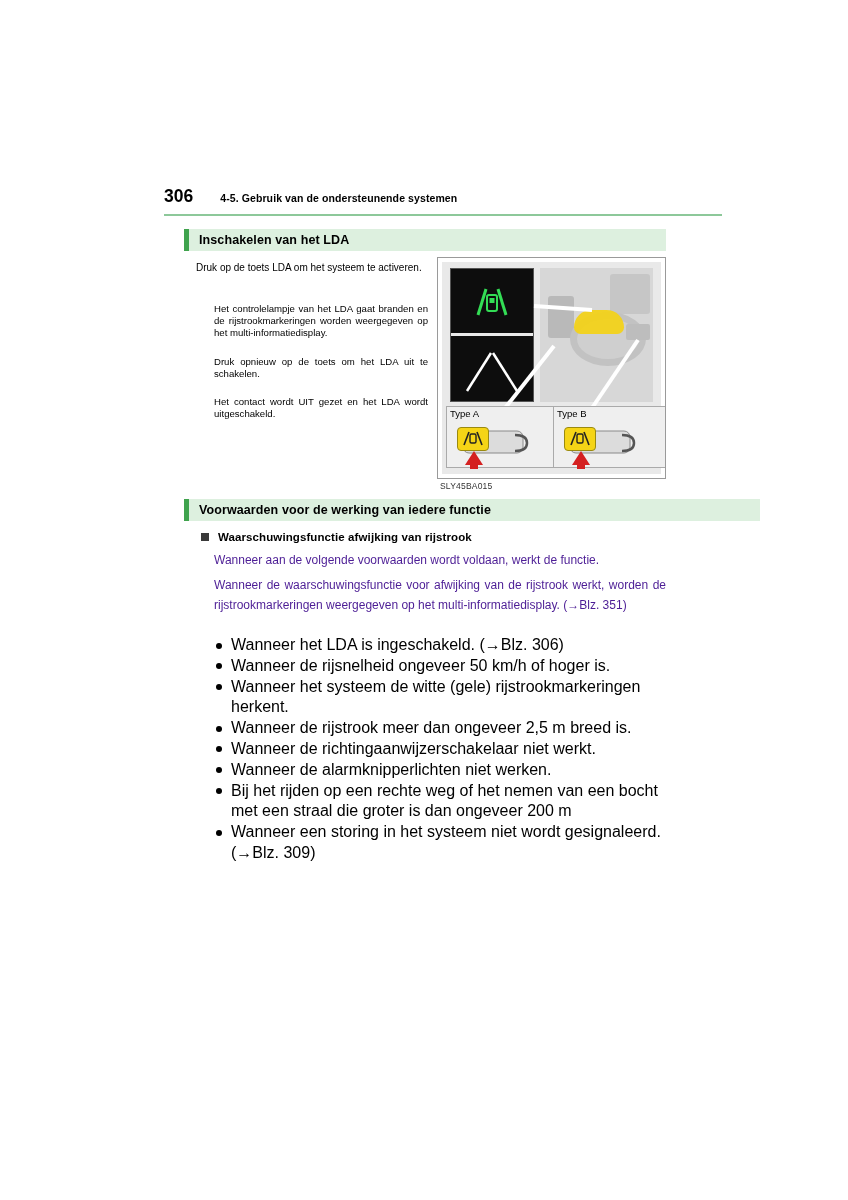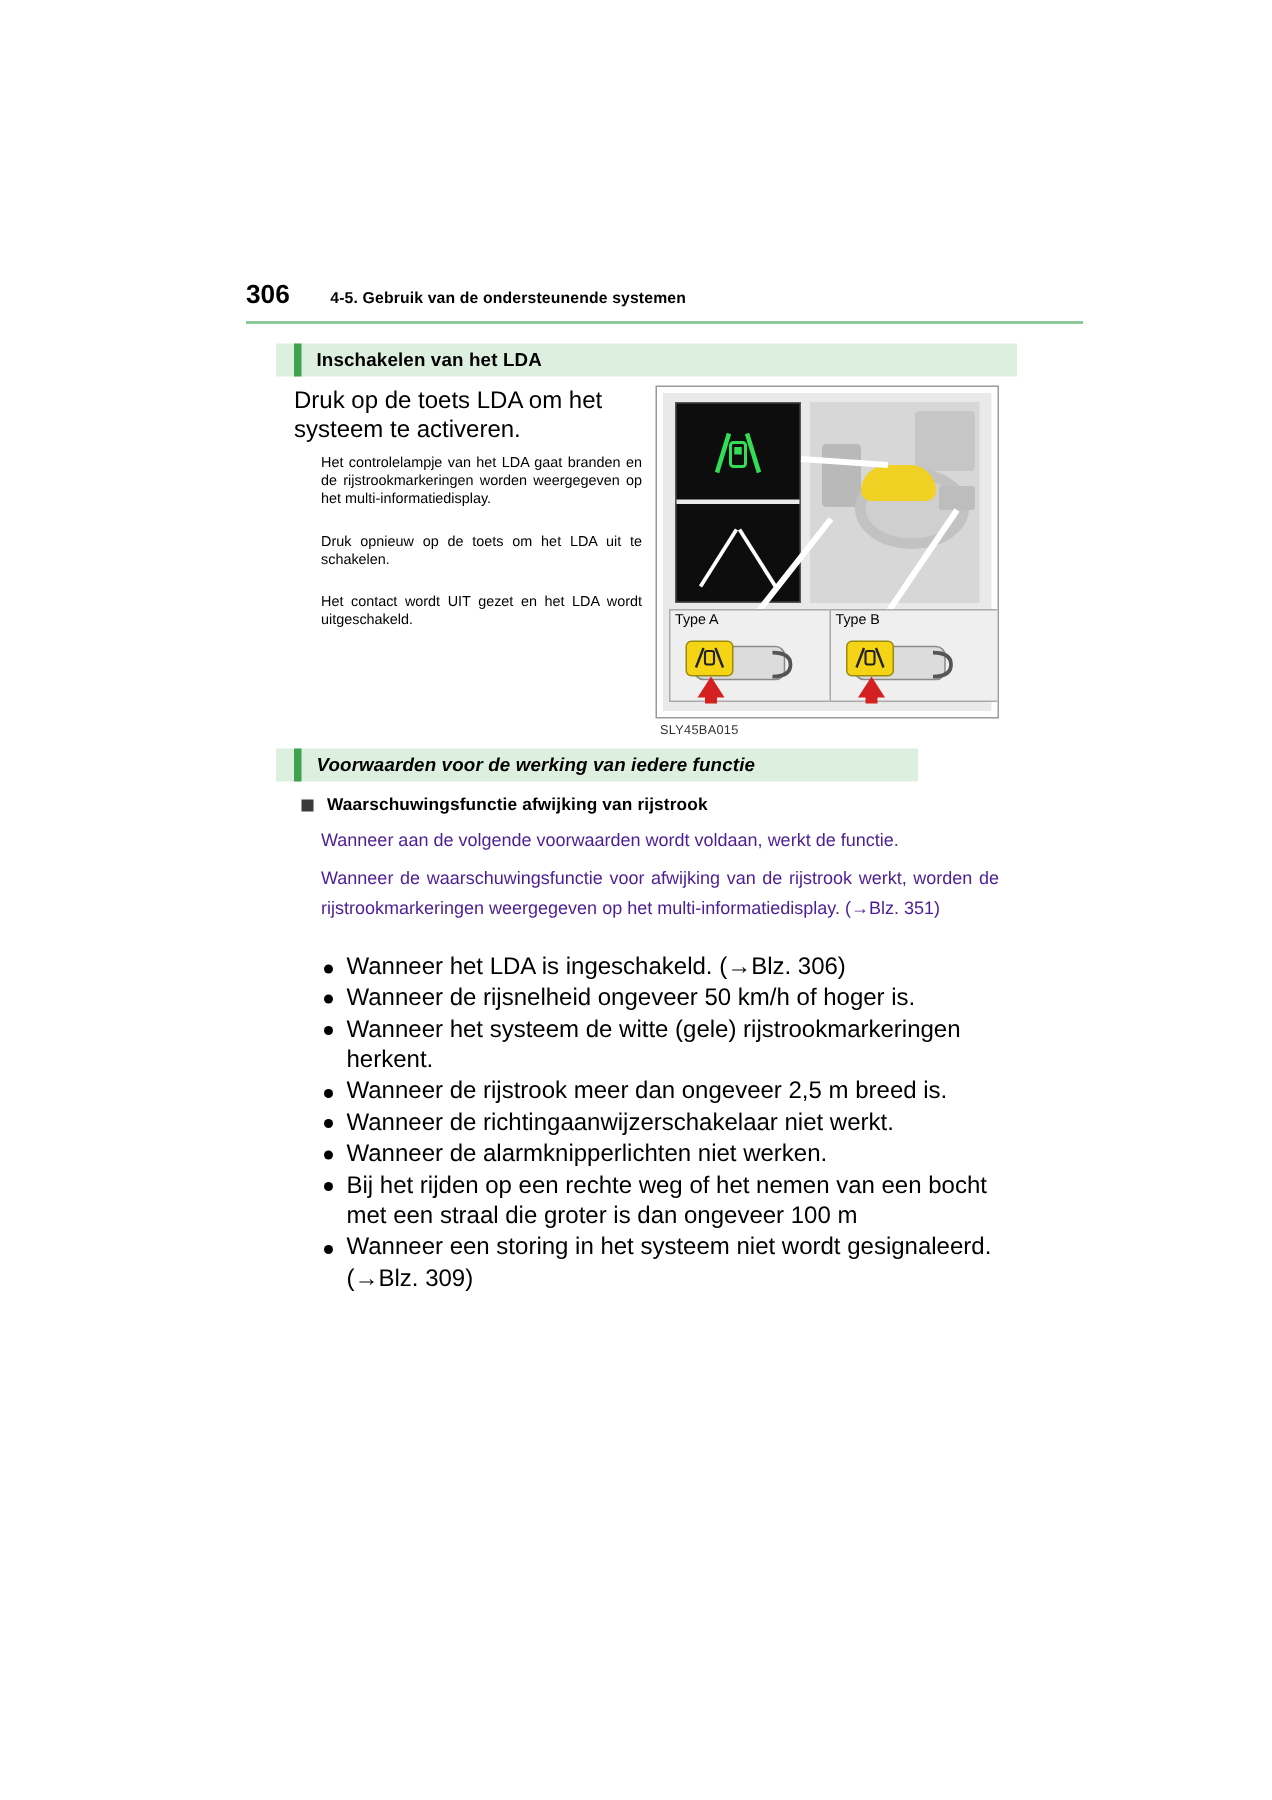--- a/index.html
+++ b/index.html
@@ -53,45 +53,44 @@
     background: #8dc89a;
   }
 
   
   .section-bar {
     position: absolute;
     height: 22px;
     background: #ddf0df;
     display: flex;
     align-items: center;
-    padding-left: 12px;
   }
   .section-bar .tick {
     width: 5px;
     height: 22px;
     background: #3fa34d;
     margin-right: 10px;
     flex: none;
   }
   .section-bar .section-title {
     font-size: 12.5px;
     font-weight: bold;
     color: #000;
     letter-spacing: 0.1px;
   }
   #bar-activate { left: 184px; top: 229px; width: 482px; }
-  #bar-conditions { left: 184px; top: 499px; width: 416px; font-style: italic; }
+  #bar-conditions { left: 184px; top: 499px; width: 576px; }
 
   
   .intro {
     position: absolute;
     left: 196px;
     top: 258px;
     width: 232px;
-    font-size: 16px;
+    font-size: 10px;
     line-height: 19px;
     color: #000;
   }
   .small-block {
     position: absolute;
     left: 214px;
     top: 303px;
     width: 214px;
     font-size: 9.6px;
     line-height: 12.2px;
@@ -411,17 +410,17 @@
   <div class="para" id="para1">Wanneer aan de volgende voorwaarden wordt voldaan, werkt de functie.</div>
   <div class="para" id="para2">Wanneer de waarschuwingsfunctie voor afwijking van de rijstrook werkt, worden de rijstrookmarkeringen weergegeven op het multi-informatiedisplay. (→Blz. 351)</div>
 
   <div class="bullets">
     <div class="bullet">Wanneer het LDA is ingeschakeld. (→Blz. 306)</div>
     <div class="bullet">Wanneer de rijsnelheid ongeveer 50 km/h of hoger is.</div>
     <div class="bullet">Wanneer het systeem de witte (gele) rijstrookmarkeringen herkent.</div>
     <div class="bullet">Wanneer de rijstrook meer dan ongeveer 2,5 m breed is.</div>
     <div class="bullet">Wanneer de richtingaanwijzerschakelaar niet werkt.</div>
     <div class="bullet">Wanneer de alarmknipperlichten niet werken.</div>
-    <div class="bullet">Bij het rijden op een rechte weg of het nemen van een bocht met een straal die groter is dan ongeveer 100 m</div>
+    <div class="bullet">Bij het rijden op een rechte weg of het nemen van een bocht met een straal die groter is dan ongeveer 200 m</div>
     <div class="bullet">Wanneer een storing in het systeem niet wordt gesignaleerd. (→Blz. 309)</div>
   </div>
 
 </div>
 
 </body></html>

